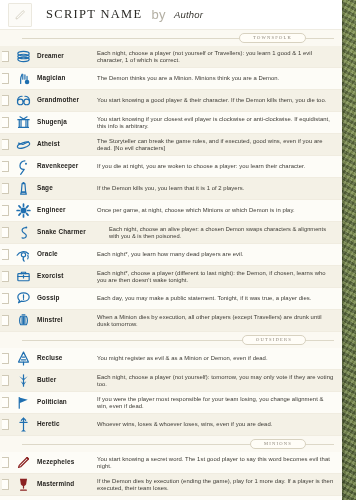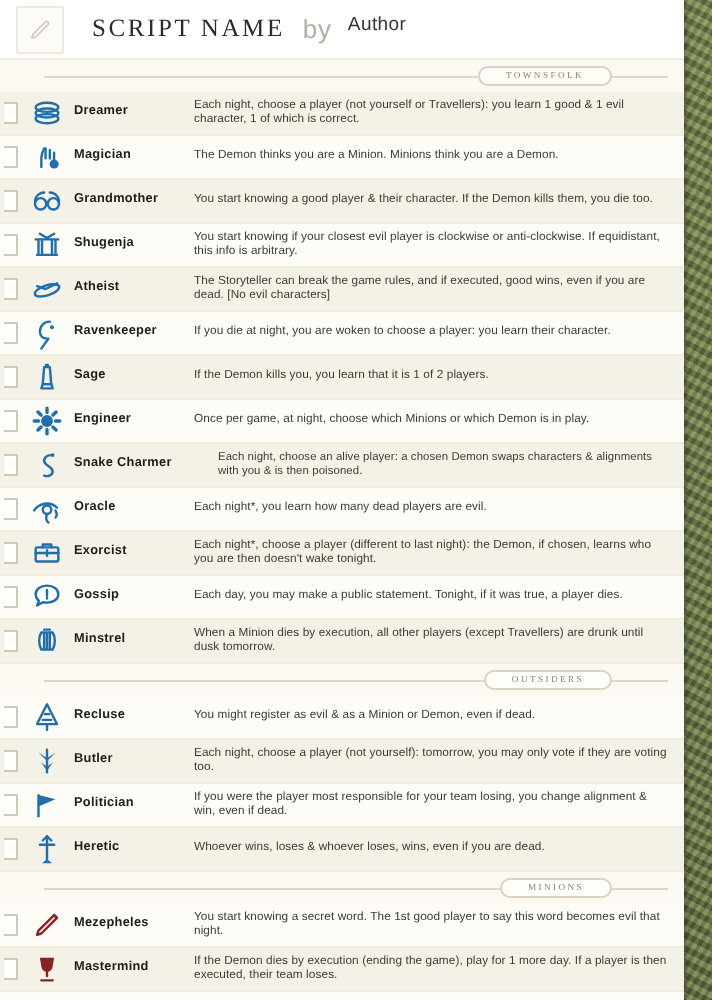--- a/index.html
+++ b/index.html
@@ -33,27 +33,27 @@
     display:flex;align-items:center;
     padding-left:8px;box-sizing:border-box;
     border-bottom:1px solid #efece2;
   }
   .edit-box{
     width:22px;height:22px;border:1px solid #ebe8de;background:#fcfbf7;
     display:flex;align-items:center;justify-content:center;flex:0 0 auto;
     border-radius:1px;
   }
   .edit-box svg{display:block;}
-  #title-wrap{display:flex;align-items:flex-start;margin-left:14px;white-space:nowrap;}
+  #title-wrap{display:flex;align-items:center;margin-left:14px;white-space:nowrap;}
   #script-name{
     font-family:"Liberation Serif", serif;
     font-size:12.5px;letter-spacing:1.3px;color:#2b2a26;font-weight:400;
   }
   #by-word{font-size:13px;color:#b3afa3;margin-left:9px;letter-spacing:.4px;}
-  #author-name{font-size:9.5px;color:#37352f;margin-left:8px;letter-spacing:.2px;}
+  #author-name{font-size:9.5px;color:#37352f;margin-left:8px;letter-spacing:.2px;font-style:italic;}
 
   
   .team-divider{
     position:relative;height:16px;
     display:flex;align-items:center;justify-content:flex-end;
     padding-right:8px;box-sizing:border-box;
     background:#fbf9f2;
   }
   .team-divider .rule{
     position:absolute;left:22px;right:8px;top:50%;height:1px;

